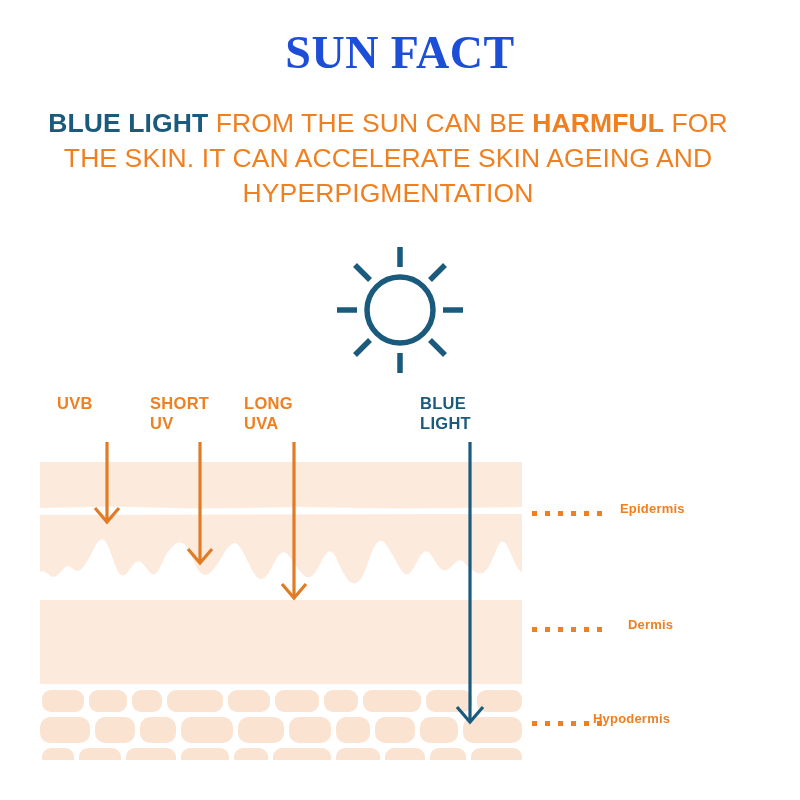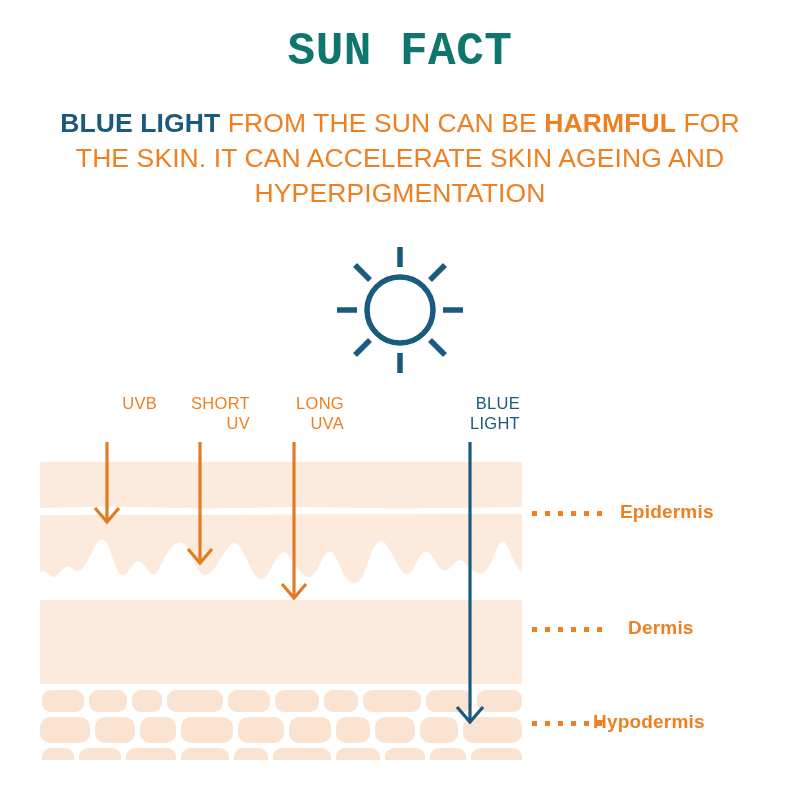--- a/index.html
+++ b/index.html
@@ -24,29 +24,29 @@
   
   .title {
     position: absolute;
     top: 26px;
     left: 0;
     width: 800px;
     text-align: center;
     font-size: 46px;
     font-weight: bold;
     letter-spacing: 0.5px;
-    color: #0f766e;
-    font-family: Liberation Mono, monospace;
+    color: #1d4ed8;
+    font-family: Liberation Serif, serif;
   }
 
   
   .subtitle {
     position: absolute;
     top: 106px;
-    left: 40px;
+    left: 28px;
     width: 720px;
     text-align: center;
     font-size: 26.5px;
     line-height: 35px;
     color: #EF8022;
     letter-spacing: 0.1px;
   }
   .subtitle .hl-blue {
     color: #1A5A7C;
     font-weight: bold;
@@ -60,42 +60,42 @@
     position: absolute;
     left: 330px;
     top: 245px;
     width: 140px;
     height: 130px;
   }
 
   
   .ray-label {
     position: absolute;
-    text-align: right;
+    text-align: left;
     font-size: 16.5px;
-    font-weight: normal;
+    font-weight: bold;
     line-height: 20px;
     letter-spacing: 0.3px;
     color: #EF8022;
   }
   .ray-label.blue { color: #1A5A7C; }
 
   
   .skin-diagram {
     position: absolute;
     left: 40px;
     top: 440px;
     width: 500px;
     height: 320px;
   }
 
   
   .layer-label {
     position: absolute;
-    font-size: 19px;
+    font-size: 13px;
     font-weight: bold;
     color: #EF8022;
     letter-spacing: 0.2px;
     white-space: nowrap;
   }
   .leader {
     position: absolute;
     height: 5px;
     width: 78px;
     background-image: repeating-linear-gradient(

